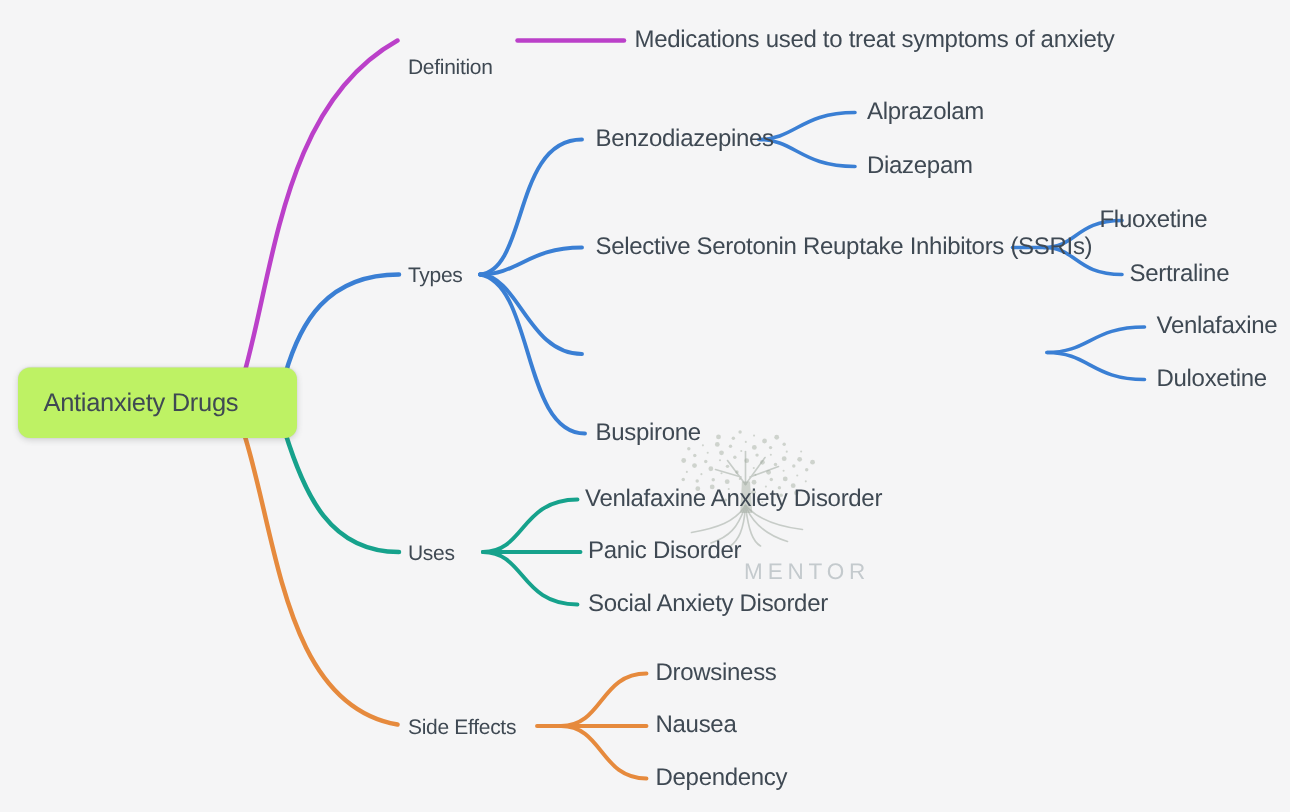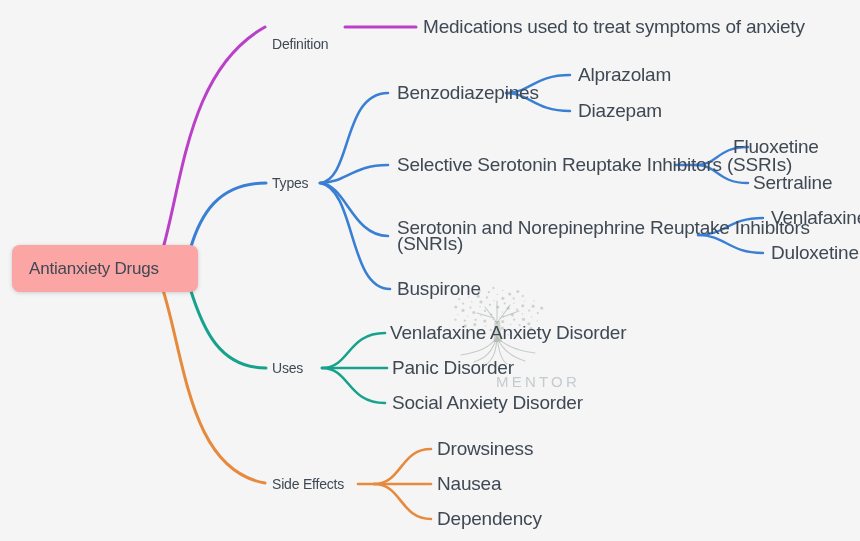--- a/index.html
+++ b/index.html
@@ -6,28 +6,28 @@
   body{
     width:860px;height:541px;overflow:hidden;position:relative;
     background:#f5f5f6;
     font-family:"Liberation Sans","DejaVu Sans",sans-serif;
   }
   .stage{position:absolute;inset:0;width:860px;height:541px;}
   svg.wires{position:absolute;left:0;top:0;z-index:2;}
   svg.tree{position:absolute;left:0;top:0;z-index:1;}
   .label{
     position:absolute;z-index:3;color:#3f4953;font-weight:500;
-    font-size:19px;letter-spacing:-0.2px;white-space:nowrap;
+    font-size:16px;letter-spacing:-0.2px;white-space:nowrap;
     transform:translateY(-50%);line-height:16px;
   }
   .label.main{font-size:14px;}
   .label.prewrap{white-space:pre-line;}
   .root-node{
     position:absolute;z-index:4;left:12px;top:245px;width:186px;height:47px;
-    background:#fca5a5;border-radius:8px;
+    background:#bef264;border-radius:8px;
     box-shadow:0 1px 4px rgba(60,64,67,.20),0 0 1px rgba(60,64,67,.12);
     display:flex;align-items:center;padding-left:17px;box-sizing:border-box;
   }
   .root-node .title{color:#3f4953;font-size:17px;font-weight:500;letter-spacing:-0.2px;}
   .wm-line1{
     position:absolute;z-index:1;left:420px;top:357px;width:160px;text-align:center;
     color:#a9b0b7;font-size:13px;letter-spacing:2.6px;font-weight:400;opacity:.8;
   }
   .wm-line2{
     position:absolute;z-index:1;left:420px;top:373px;width:160px;text-align:right;
@@ -182,22 +182,20 @@
   </div>
 
   <div class="label main" style="left:272px;top:44px">Definition</div>
   <div class="label" style="left:423px;top:27px">Medications used to treat symptoms of anxiety</div>
   <div class="label main" style="left:272px;top:183px">Types</div>
   <div class="label main" style="left:272px;top:368px">Uses</div>
   <div class="label main" style="left:272px;top:484px">Side Effects</div>
 
   <div class="label" style="left:397px;top:93px">Benzodiazepines</div>
   <div class="label" style="left:397px;top:165px">Selective Serotonin Reuptake Inhibitors (SSRIs)</div>
-  <div class="label prewrap" style="left:397px;top:236px">Serotonin and Norepinephrine Reuptake Inhibitors
-(SNRIs)</div>
   <div class="label" style="left:397px;top:289px">Buspirone</div>
 
   <div class="label" style="left:578px;top:75px">Alprazolam</div>
   <div class="label" style="left:578px;top:111px">Diazepam</div>
   <div class="label" style="left:733px;top:147px">Fluoxetine</div>
   <div class="label" style="left:753px;top:183px">Sertraline</div>
   <div class="label" style="left:771px;top:218px">Venlafaxine</div>
   <div class="label" style="left:771px;top:253px">Duloxetine</div>
 
   <div class="label" style="left:390px;top:333px">Venlafaxine Anxiety Disorder</div>

